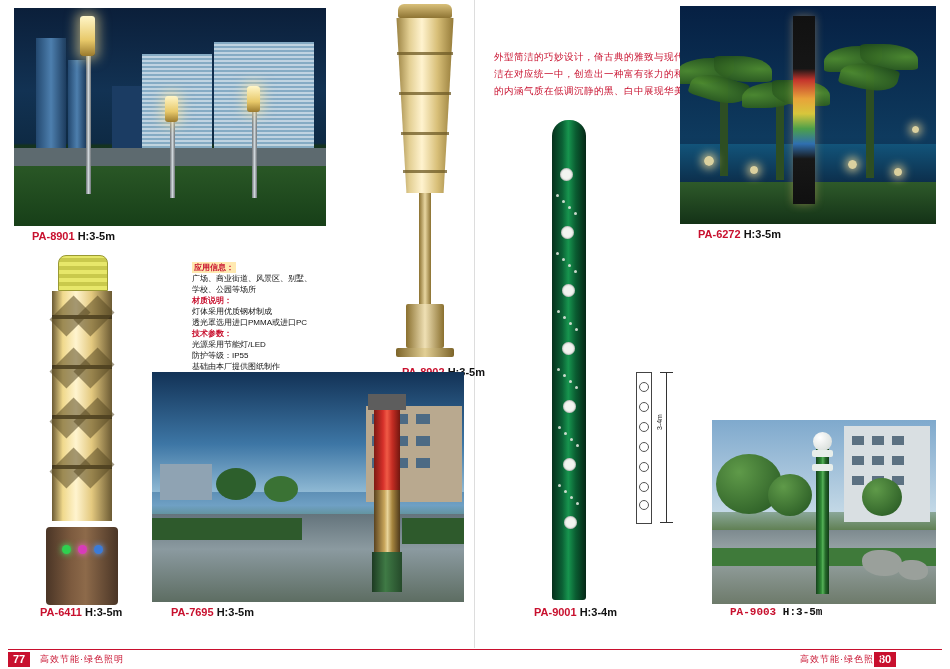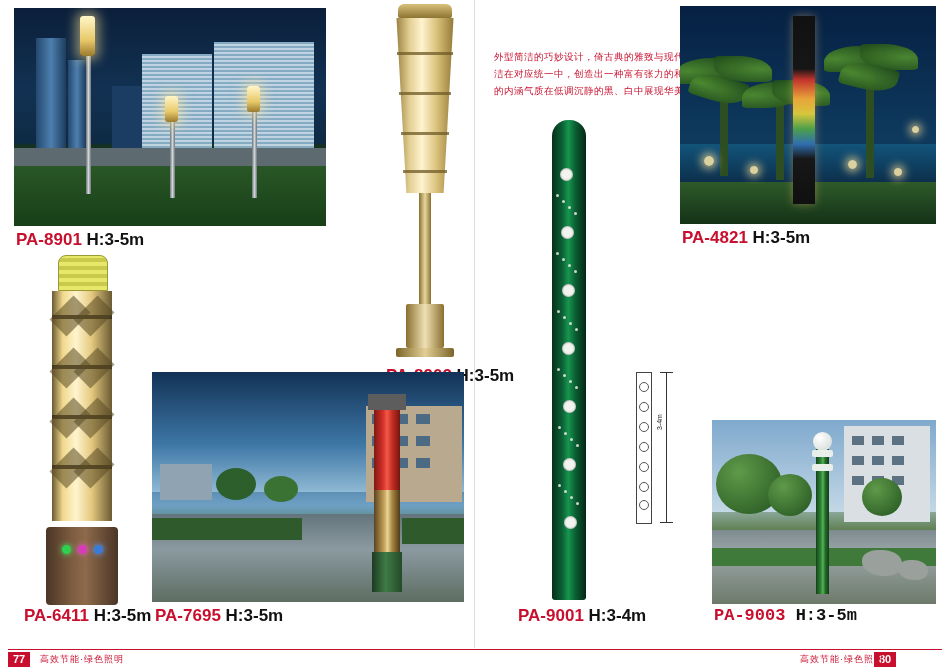--- a/index.html
+++ b/index.html
@@ -5,21 +5,21 @@
   html,body{margin:0;padding:0;}
   body{
     width:950px;height:669px;background:#ffffff;
     font-family:"Liberation Sans", sans-serif;
     position:relative;overflow:hidden;
   }
   .page{position:absolute;inset:0;}
 
   
   .photo{position:absolute;overflow:hidden;background:#102030;}
-  .caption{position:absolute;font-size:17px;font-weight:bold;color:#111;white-space:nowrap;}
+  .caption{position:absolute;font-size:11px;font-weight:bold;color:#111;white-space:nowrap;margin-left:16px;}
   .caption .code{color:#c8102e;font-weight:bold;}
   .caption .size{color:#111;font-weight:bold;}
 
   
   .footer-bar{position:absolute;left:0;bottom:0;width:950px;height:20px;}
   .footer-line{position:absolute;left:8px;right:8px;bottom:19px;height:1px;background:#c8102e;}
   .pagenum{position:absolute;bottom:2px;background:#c8102e;color:#fff;font-size:11px;
            font-weight:bold;padding:1px 5px;line-height:13px;}
   .footer-txt{position:absolute;bottom:3px;color:#c8102e;font-size:9px;letter-spacing:1px;}
 
@@ -186,20 +186,32 @@
     <span class="code">PA-8902</span>
     <span class="size">H:3-5m</span>
   </div>
 
   <div class="redtext" style="left:494px;top:48px;width:230px;">
     <div>外型简洁的巧妙设计，倚古典的雅致与现代的简</div>
     <div>洁在对应统一中，创造出一种富有张力的和谐，华富</div>
     <div>的内涵气质在低调沉静的黑、白中展现华美之姿。</div>
   </div>
 
+  <div class="spec" style="left:192px;top:262px;width:130px;">
+    <div class="hd">应用信息：</div>
+    <div>广场、商业街道、风景区、别墅、</div>
+    <div>学校、公园等场所</div>
+    <div class="hd2">材质说明：</div>
+    <div>灯体采用优质钢材制成</div>
+    <div>透光罩选用进口PMMA或进口PC</div>
+    <div class="hd2">技术参数：</div>
+    <div>光源采用节能灯/LED</div>
+    <div>防护等级：IP55</div>
+    <div>基础由本厂提供图纸制作</div>
+  </div>
 
   <div class="photo" id="ph9002">
     <div class="sky"></div>
     <div class="water"></div>
     <div class="fg"></div>
     <div class="palm" style="left:40px;top:60px;height:110px;"></div>
     <div class="frond" style="left:-4px;top:52px;"></div>
     <div class="frond" style="left:34px;top:50px;transform:scaleX(-1);"></div>
     <div class="frond" style="left:10px;top:70px;transform:rotate(18deg);"></div>
     <div class="palm" style="left:186px;top:48px;height:124px;"></div>
@@ -210,21 +222,21 @@
     <div class="frond" style="left:62px;top:76px;"></div>
     <div class="frond" style="left:92px;top:74px;transform:scaleX(-1);"></div>
     <div class="bigpole"></div>
     <div class="light" style="left:24px;top:150px;width:10px;height:10px;"></div>
     <div class="light" style="left:70px;top:160px;width:8px;height:8px;"></div>
     <div class="light" style="left:168px;top:154px;width:9px;height:9px;"></div>
     <div class="light" style="left:214px;top:162px;width:8px;height:8px;"></div>
     <div class="light" style="left:232px;top:120px;width:7px;height:7px;"></div>
   </div>
   <div class="caption" style="left:682px;top:228px;">
-    <span class="code">PA-4821</span>
+    <span class="code">PA-6272</span>
     <span class="size">H:3-5m</span>
   </div>
 
   <div id="lamp8903">
     <div class="top"></div>
     <div class="col"></div>
     <div class="x" style="top:60px;"></div>
     <div class="x" style="top:110px;"></div>
     <div class="x" style="top:160px;"></div>
     <div class="x" style="top:210px;"></div>

